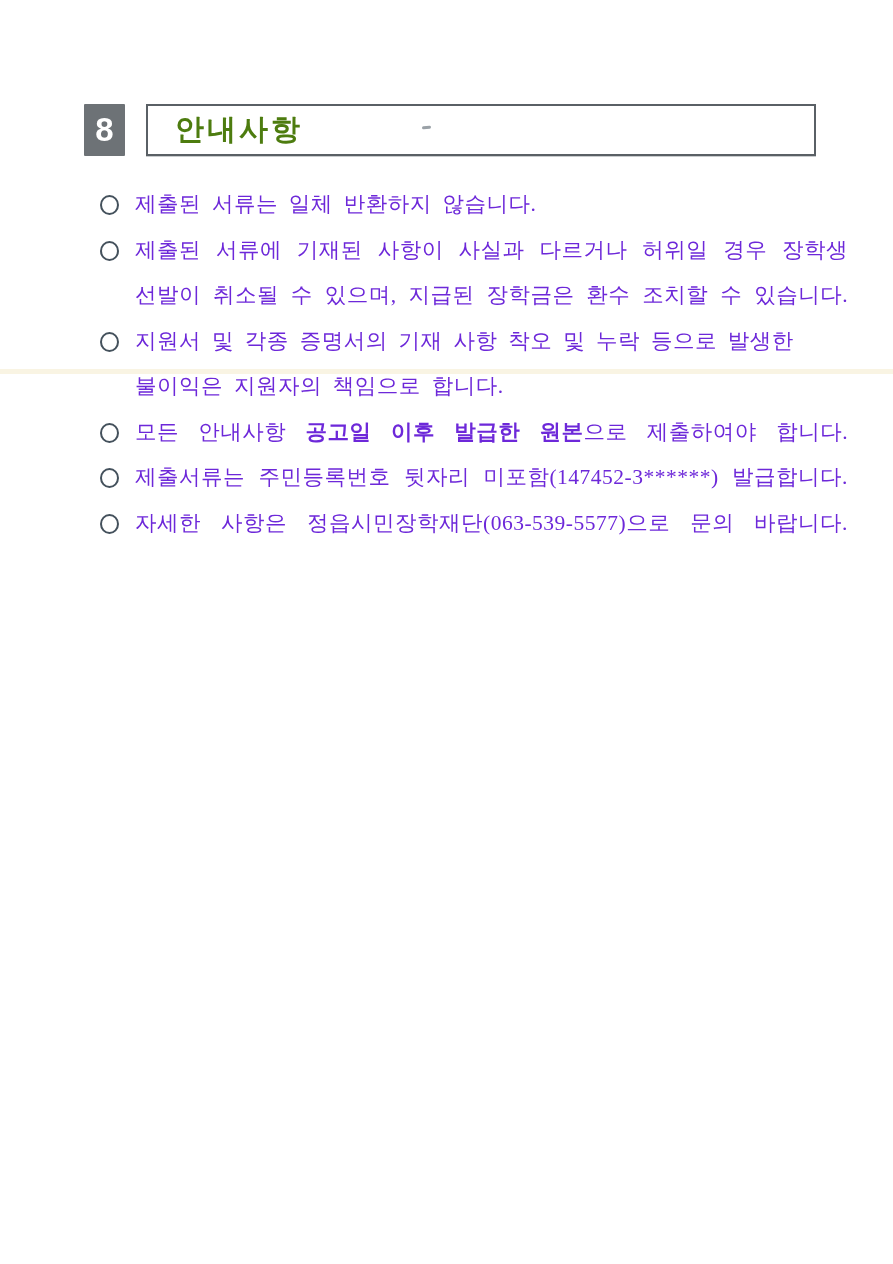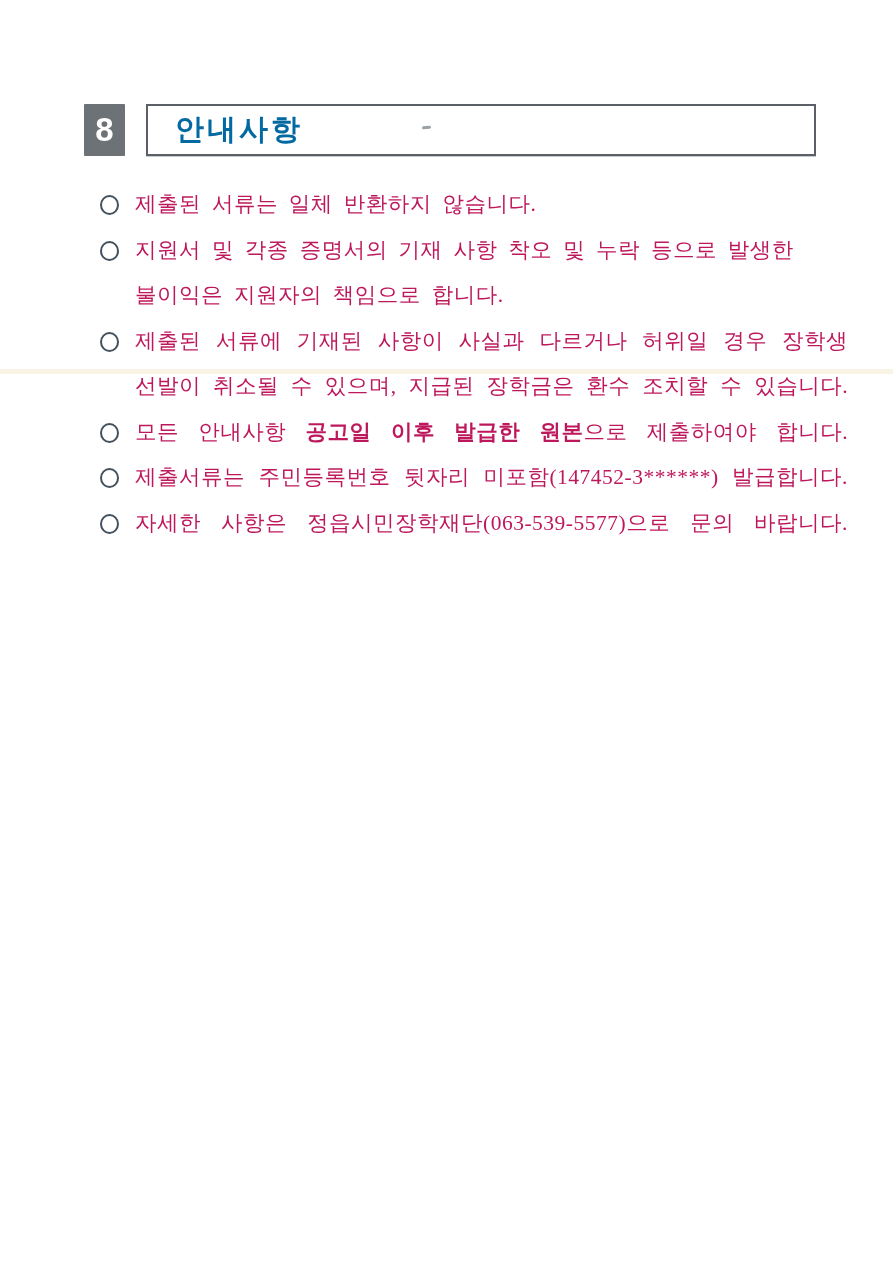--- a/index.html
+++ b/index.html
@@ -67,21 +67,21 @@
     align-items: center;
     padding-left: 27px;
     z-index: 2;
     box-shadow: 0 1px 0 #c9ccce;
   }
   .section-title {
     font-family: Liberation Serif, serif;
     font-weight: bold;
     font-size: 29px;
     letter-spacing: 3px;
-    color: #0369a1;
+    color: #4d7c0f;
   }
   .notice-list {
     position: absolute;
     left: 100px;
     top: 182px;
     width: 748px;
     z-index: 1;
   }
   .notice-item {
     display: flex;
@@ -97,21 +97,21 @@
     height: 16px;
     margin-top: 13px;
     border: 2.5px solid #44515c;
     border-radius: 50%;
     box-sizing: content-box;
   }
   .text-col {
     flex: 1;
     font-size: 21.5px;
     line-height: 45.5px;
-    color: #be185d;
+    color: #6d28d9;
     letter-spacing: 0.5px;
     word-spacing: 5px;
   }
   .line { white-space: normal; }
   .line.full {
     text-align: justify;
     text-align-last: justify;
   }
   .emphasis {
     font-weight: bold;
@@ -144,32 +144,32 @@
       <div class="text-col">
         <div class="line">제출된 서류는 일체 반환하지 않습니다.</div>
       </div>
     </div>
 
     <div class="notice-item">
       <div class="marker-col">
           <span class="bullet-circle"></span>
         </div>
       <div class="text-col">
-        <div class="line">지원서 및 각종 증명서의 기재 사항 착오 및 누락 등으로 발생한</div>
-        <div class="line">불이익은 지원자의 책임으로 합니다.</div>
+        <div class="line full">제출된 서류에 기재된 사항이 사실과 다르거나 허위일 경우 장학생</div>
+        <div class="line full">선발이 취소될 수 있으며, 지급된 장학금은 환수 조치할 수 있습니다.</div>
       </div>
     </div>
 
     <div class="notice-item">
       <div class="marker-col">
           <span class="bullet-circle"></span>
         </div>
       <div class="text-col">
-        <div class="line full">제출된 서류에 기재된 사항이 사실과 다르거나 허위일 경우 장학생</div>
-        <div class="line full">선발이 취소될 수 있으며, 지급된 장학금은 환수 조치할 수 있습니다.</div>
+        <div class="line">지원서 및 각종 증명서의 기재 사항 착오 및 누락 등으로 발생한</div>
+        <div class="line">불이익은 지원자의 책임으로 합니다.</div>
       </div>
     </div>
 
     <div class="notice-item">
       <div class="marker-col">
           <span class="bullet-circle"></span>
         </div>
       <div class="text-col">
         <div class="line full"><span>모든 안내사항 </span><span class="emphasis">공고일 이후 발급한 원본</span><span>으로 제출하여야 합니다.</span></div>
       </div>

